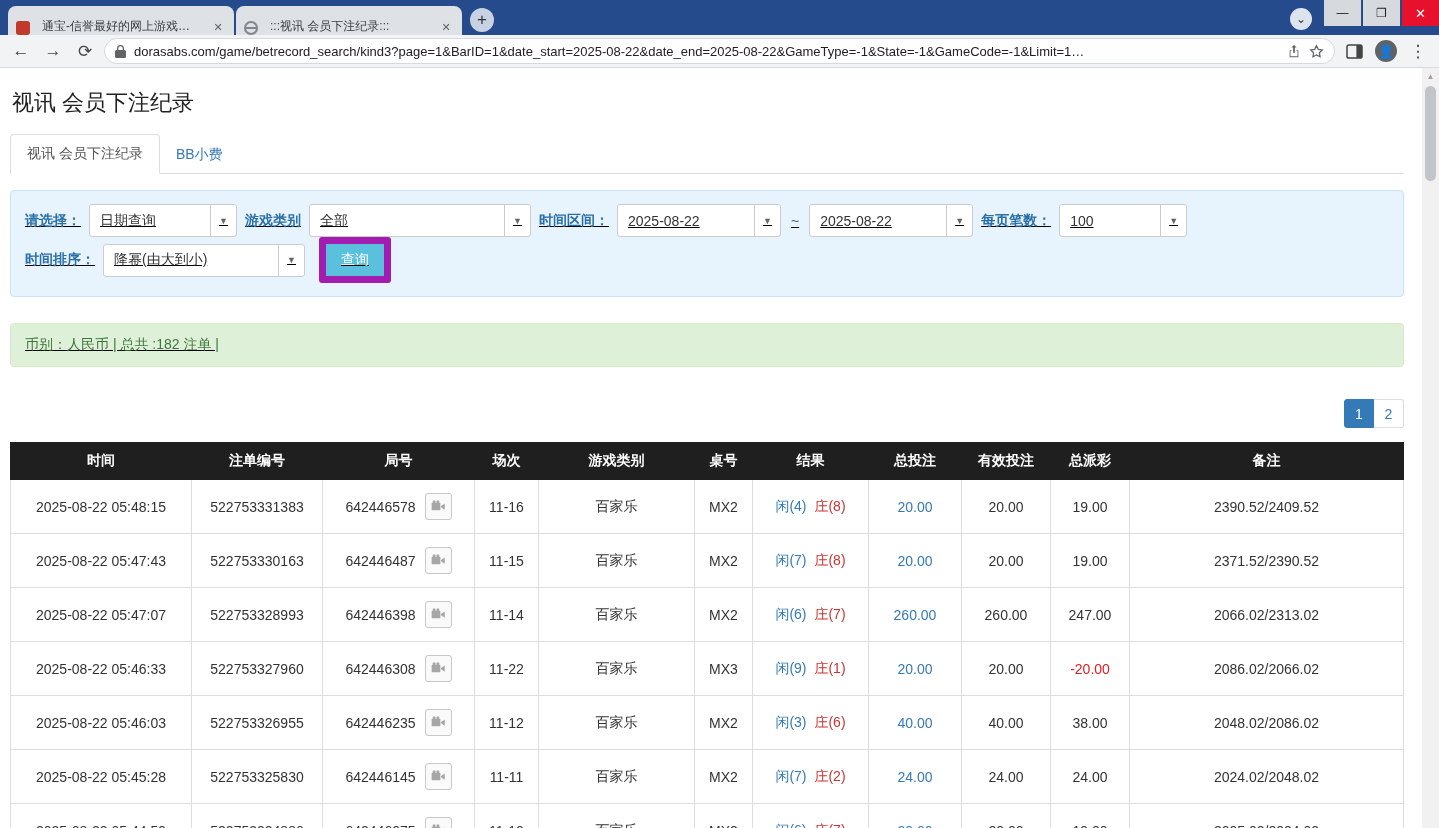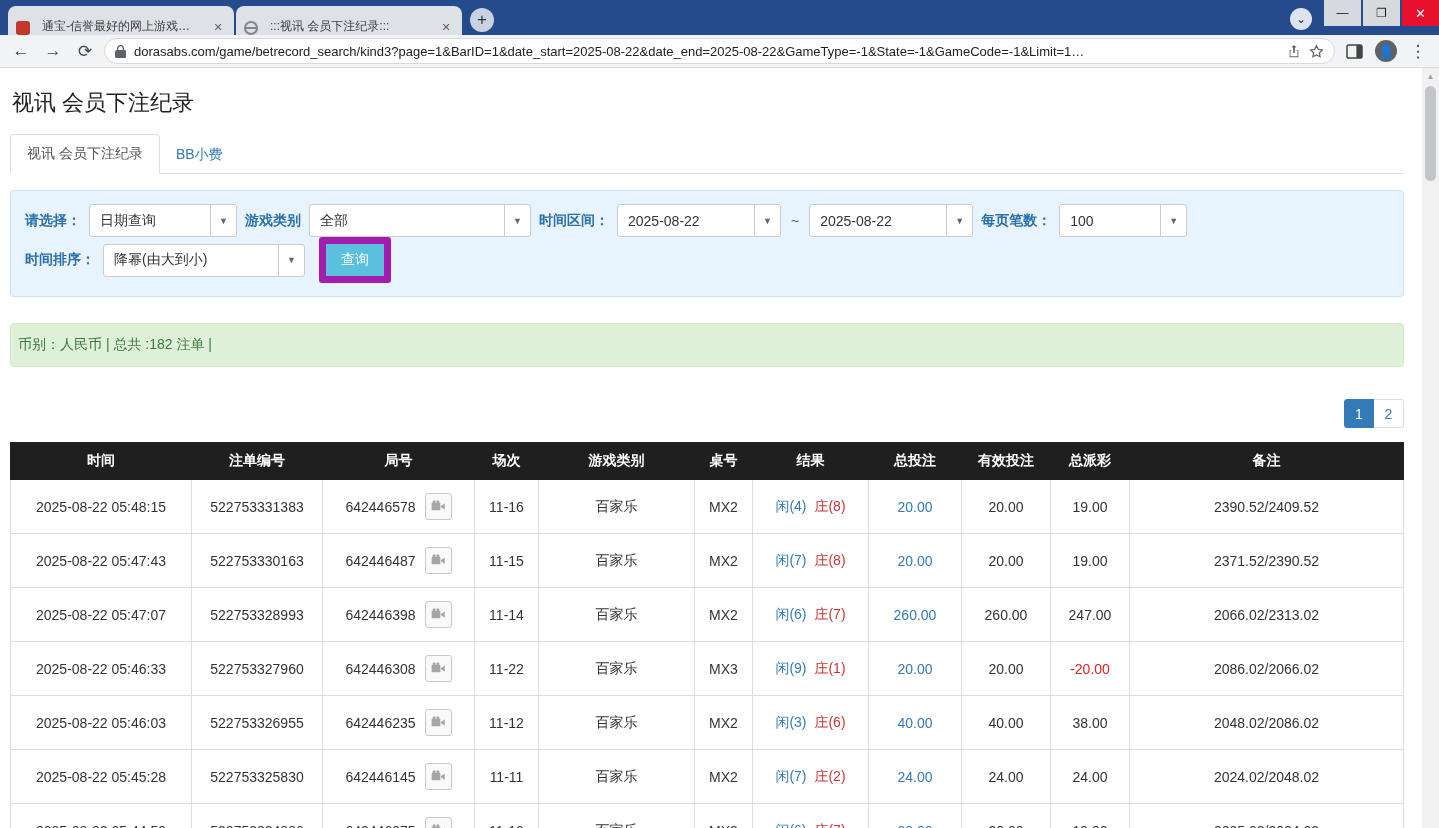--- a/index.html
+++ b/index.html
@@ -47,35 +47,35 @@
   .page { position:absolute; left:0; right:17px; top:68px; bottom:0; background:#fff; overflow:hidden;
           padding:0 18px 0 10px; }
   h1.page-title { font-size:22px; font-weight:500; color:#222; margin:20px 0 0 2px; }
 
   .nav-tabs { display:flex; border-bottom:1px solid #ddd; margin-top:16px; align-items:flex-end; }
   .nav-tab { padding:10px 16px; font-size:14px; margin-bottom:-1px; }
   .nav-tab.active { background:#fff; border:1px solid #ddd; border-bottom-color:#fff; border-radius:4px 4px 0 0; color:#555; }
   .nav-tab.link { color:#337ab7; }
 
   .filter-panel { margin-top:16px; background:#e8f4fd; border:1px solid #c9e2f5; border-radius:4px; padding:13px 14px; }
-  .filter-row { display:flex; align-items:center; gap:8px; }
+  .filter-row { display:flex; align-items:center; gap:8px;text-decoration:underline; }
   .filter-row + .filter-row { }
   .flabel { color:#2a6fa8; font-weight:bold; font-size:14px; white-space:nowrap; }
   .tilde { color:#555; font-size:14px; margin:0 2px; }
   .combo { display:inline-flex; align-items:stretch; background:#fff; border:1px solid #ccc; border-radius:3px; height:33px; }
   .combo .ctext { padding:0 10px; display:flex; align-items:center; font-size:14px; color:#333; white-space:nowrap; }
   .combo .carrow { width:26px; border-left:1px solid #ccc; display:flex; align-items:center; justify-content:center;
                    color:#666; font-size:9px; }
   .w-query { width:148px; } .w-game { width:222px; } .w-date { width:164px; } .w-size { width:128px; } .w-sort { width:202px; }
   .combo .ctext { flex:1; }
   .btn-search { background:#5bc0de; border:7px solid #a21caf; color:#fff; font-size:14px; padding:7px 15px;
                 border-radius:3px; margin-left:6px; }
 
-  .summary-bar { margin-top:26px; background:#dff0d8; border:1px solid #d6e9c6; border-radius:4px; padding:12px 7px;
-                 display:flex; justify-content:space-between; align-items:center; font-size:14px; }
+  .summary-bar { margin-top:26px; background:#dff0d8; border:1px solid #d6e9c6; border-radius:4px; padding:12px 14px;
+                 display:flex; justify-content:space-between; align-items:center; font-size:14px;text-decoration:underline; }
   .summary-left { color:#3c763d; }
   .summary-right { color:#d9534f; }
 
   .pagination { margin-top:32px; display:flex; justify-content:flex-end; gap:0; }
   .pageno { min-width:30px; height:29px; display:flex; align-items:center; justify-content:center; font-size:14px;
             border:1px solid #ddd; background:#fff; color:#337ab7; }
   .pageno.active { background:#337ab7; border-color:#337ab7; color:#fff; border-radius:3px 0 0 3px; }
   .pageno.last { border-radius:0 3px 3px 0; border-left:none; }
 
   table.bet-table { width:100%; border-collapse:collapse; table-layout:fixed; margin-top:14px; }

